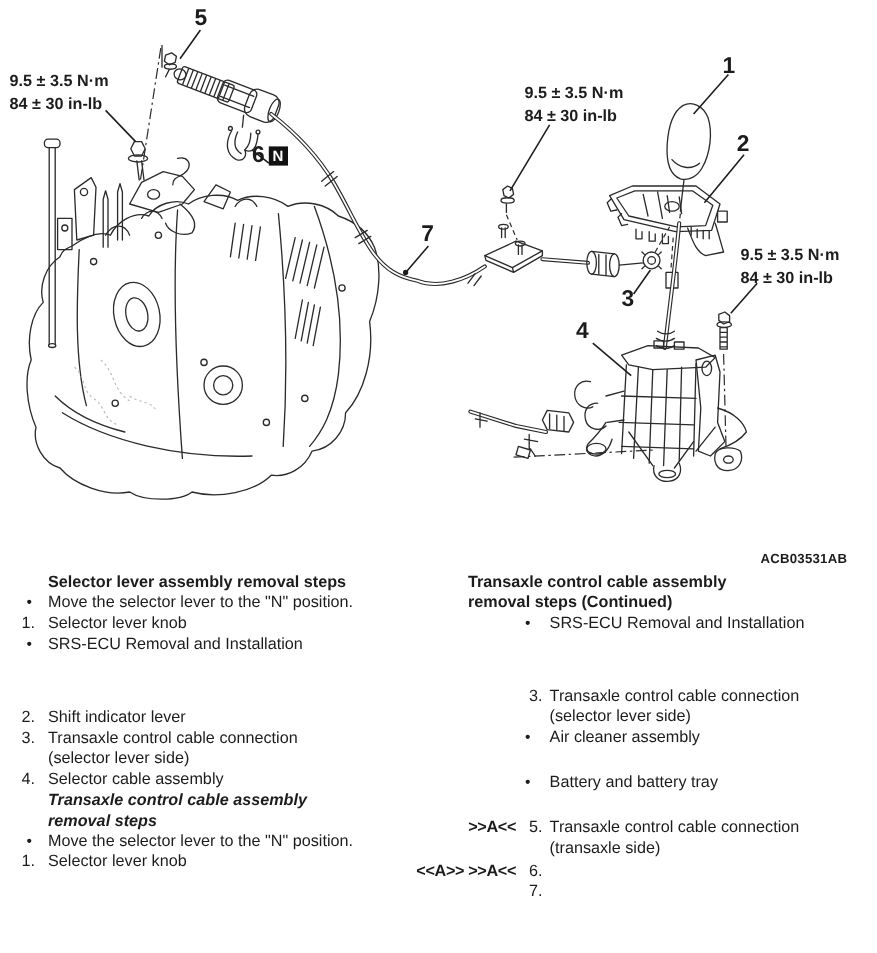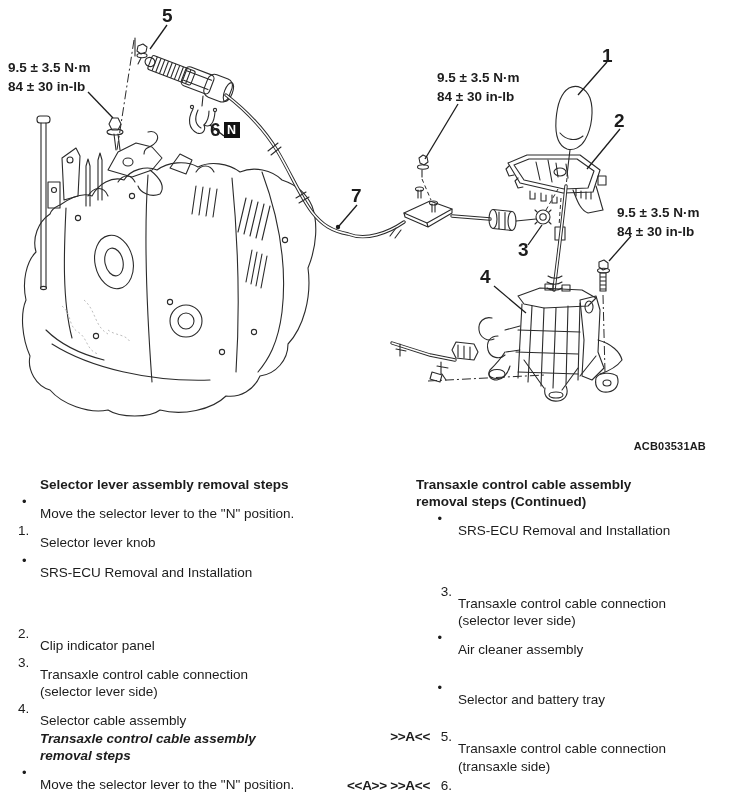--- a/index.html
+++ b/index.html
@@ -15,29 +15,29 @@
   .callout6wrap{position:absolute;display:flex;align-items:center;gap:3px;}
   .n-badge{
     display:inline-block;width:16px;height:16px;background:#111;color:#fff;
     font-weight:bold;font-size:12.5px;line-height:16px;text-align:center;
   }
   
   .col{position:absolute;font-size:13.5px;line-height:17.2px;}
   .col-left{left:18px;top:470px;width:285px;}
   .col-right{left:332px;top:470px;width:380px;}
   .heading{font-weight:bold;margin-left:22px;width:256px;}
-  .col-right .heading{margin-left:84px;width:250px;}
+  .col-right .heading{margin-left:58px;width:250px;}
   .li{display:grid;grid-template-columns:22px 1fr;width:100%;}
   .col-right .li{grid-template-columns:98px 28px 1fr;}
   .marker{text-align:left;}
   .marker.bullet{padding-left:4px;font-size:13px;}
   .col-right .marker{text-align:right;padding-right:6px;}
   .col-right .marker.bullet{padding-right:16px;}
   .prefix{text-align:right;font-weight:bold;white-space:pre;letter-spacing:-0.3px;}
-  .txt{display:block;margin-top:12px;}
+  .txt{display:block;}
   .mt-h1{margin-top:6px;}
   .gap44{margin-top:44px;}
   .gap43{margin-top:43px;}
   .gap21{margin-top:21px;}
   .gap20{margin-top:20px;}
   .gap2{margin-top:2px;}
   .mt-h2{margin-top:0px;font-style:italic;}
   svg .ln{stroke:#2b2b2b;fill:none;stroke-width:1.1;stroke-linecap:round;stroke-linejoin:round;}
   svg .thick{stroke:#2b2b2b;fill:none;stroke-width:3.4;stroke-linecap:round;}
   svg .core{stroke:#ffffff;fill:none;stroke-width:1.5;stroke-linecap:round;}
@@ -262,39 +262,39 @@
   </div>
   <div class="fig-label torque" style="left:437px;top:68px;">
     <div>9.5 ± 3.5 N·m</div>
     <div>84 ± 30 in-lb</div>
   </div>
   <div class="fig-label torque" style="left:617px;top:203px;">
     <div>9.5 ± 3.5 N·m</div>
     <div>84 ± 30 in-lb</div>
   </div>
 
-  <div class="fig-code" style="left:560px;top:440px;width:146px;text-align:right;">ACB03531AB</div>
+  <div class="fig-code" style="left:560px;top:460px;width:146px;text-align:right;">ACB03531AB</div>
 
   <div class="col col-left">
     <div class="heading mt-h1">Selector lever assembly removal steps</div>
     <div class="li">
       <span class="marker bullet">•</span>
       <span class="txt">Move the selector lever to the "N" position.</span>
     </div>
     <div class="li">
       <span class="marker">1.</span>
       <span class="txt">Selector lever knob</span>
     </div>
     <div class="li">
       <span class="marker bullet">•</span>
       <span class="txt">SRS-ECU Removal and Installation</span>
     </div>
     <div class="li gap44">
       <span class="marker">2.</span>
-      <span class="txt">Clip indicator panel</span>
+      <span class="txt">Shift indicator lever</span>
     </div>
     <div class="li">
       <span class="marker">3.</span>
       <span class="txt">Transaxle control cable connection (selector lever side)</span>
     </div>
     <div class="li">
       <span class="marker">4.</span>
       <span class="txt">Selector cable assembly</span>
     </div>
     <div class="heading mt-h2">Transaxle control cable assembly removal steps</div>
@@ -321,21 +321,21 @@
       <span class="txt">Transaxle control cable connection (selector lever side)</span>
     </div>
     <div class="li">
       <span class="prefix"></span>
       <span class="marker bullet">•</span>
       <span class="txt">Air cleaner assembly</span>
     </div>
     <div class="li gap21">
       <span class="prefix"></span>
       <span class="marker bullet">•</span>
-      <span class="txt">Selector and battery tray</span>
+      <span class="txt">Battery and battery tray</span>
     </div>
     <div class="li gap20">
       <span class="prefix">&gt;&gt;A&lt;&lt;</span>
       <span class="marker">5.</span>
       <span class="txt">Transaxle control cable connection (transaxle side)</span>
     </div>
     <div class="li gap2">
       <span class="prefix">&lt;&lt;A&gt;&gt; &gt;&gt;A&lt;&lt;</span>
       <span class="marker">6.</span>
     </div>

